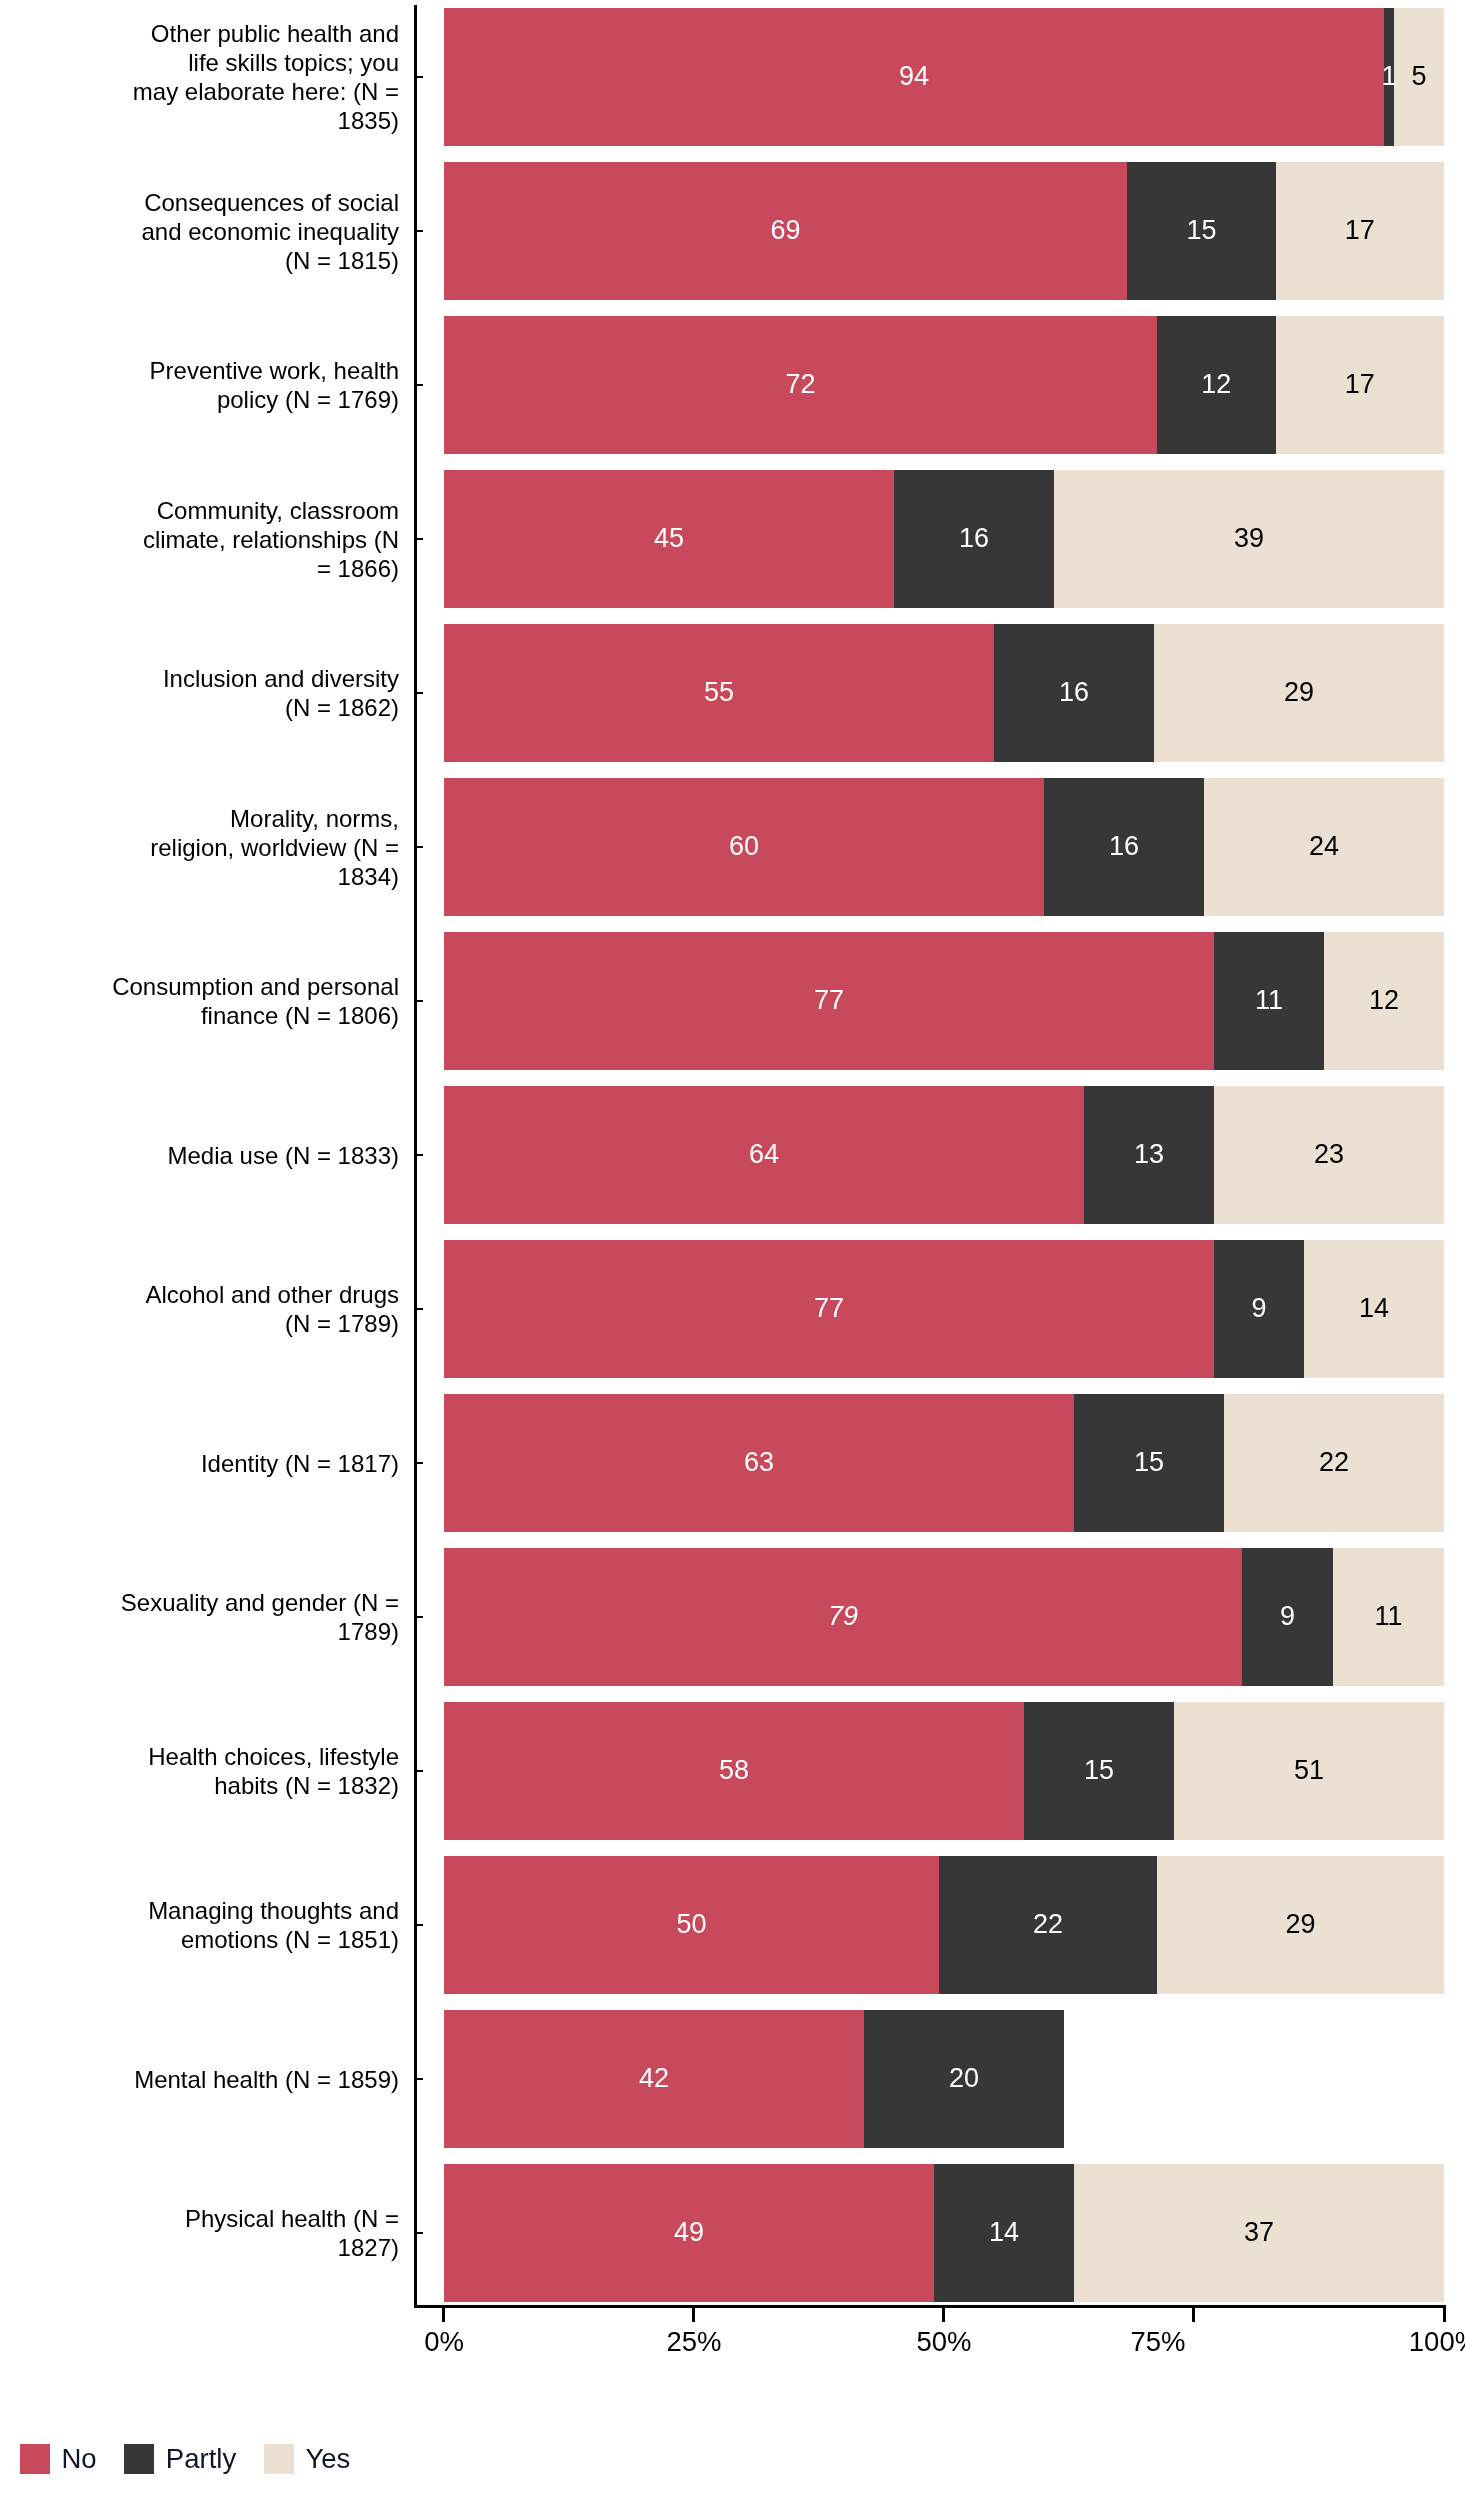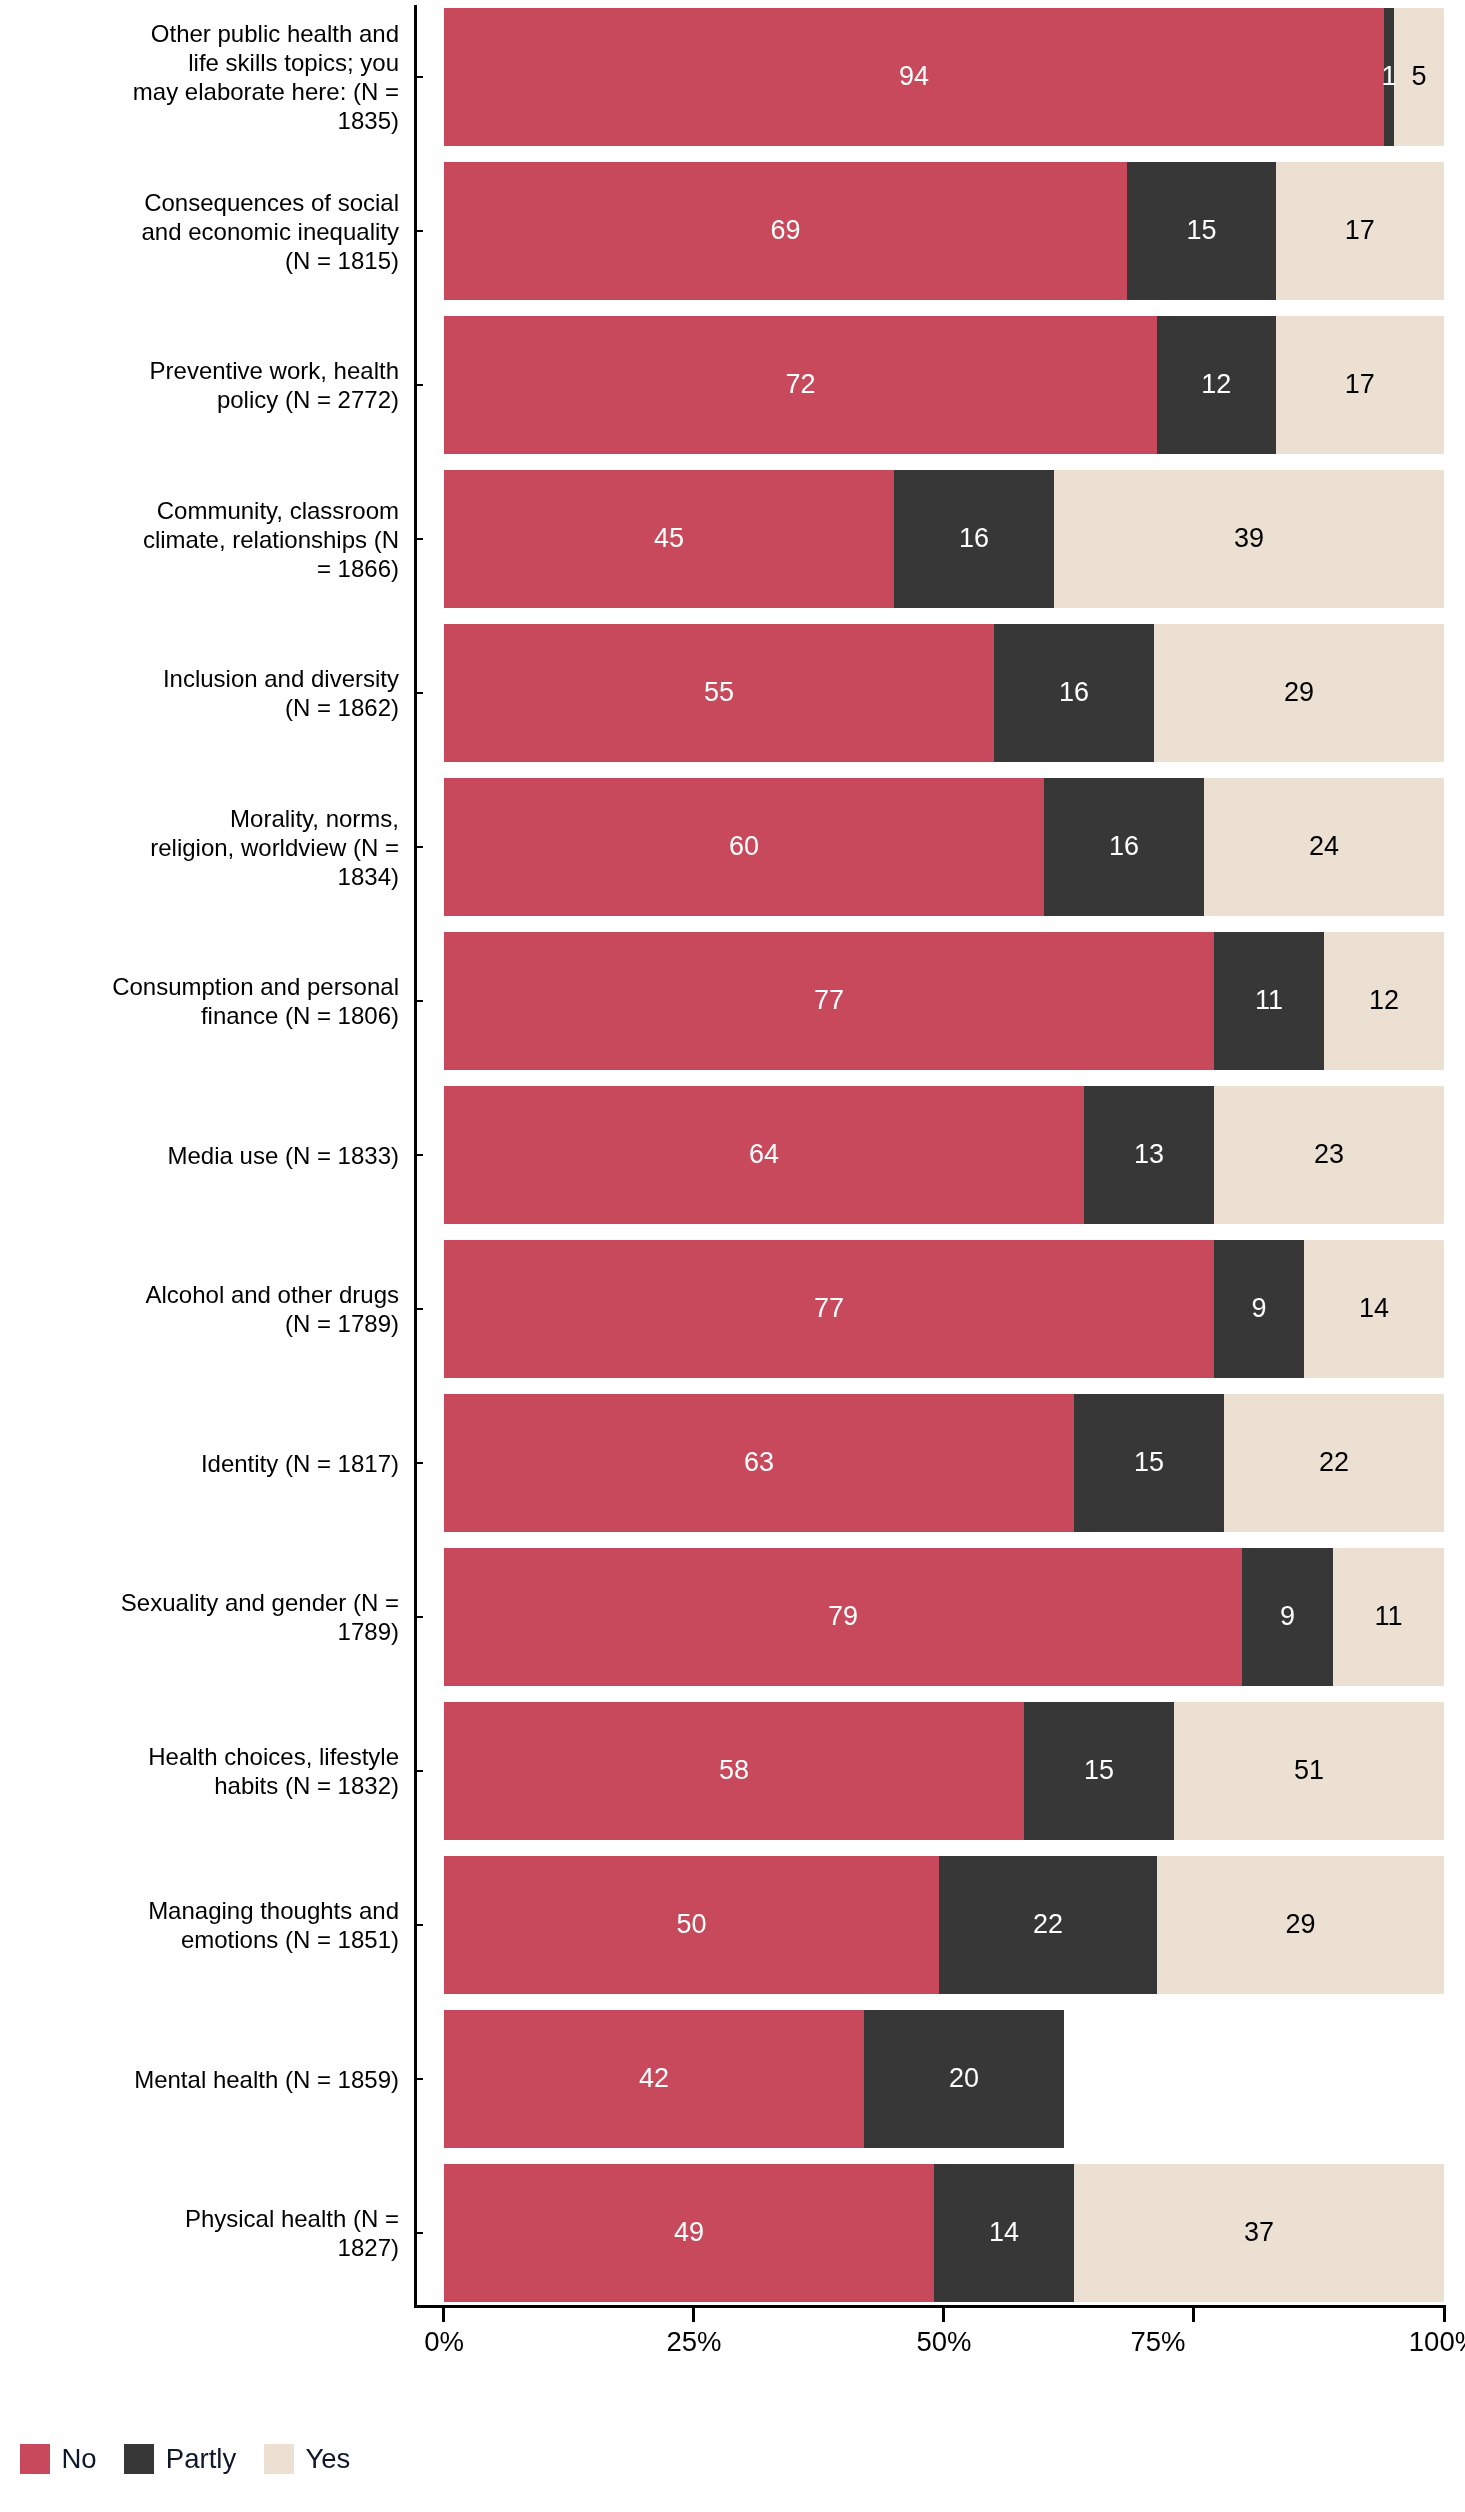--- a/index.html
+++ b/index.html
@@ -102,21 +102,21 @@
           <div class="seg seg-partly" style="width: 14.8515%;">
             <span class="seg-val">15</span>
           </div>
           <div class="seg seg-yes" style="width: 16.8317%;">
             <span class="seg-val">17</span>
           </div>
         </div>
       </div>
       <div class="row">
         <div class="cat-label">Preventive work, health
-policy (N = 2772)</div>
+policy (N = 1769)</div>
         <div class="tick-mark"></div>
         <div class="bar">
           <div class="seg seg-no" style="width: 71.2871%;">
             <span class="seg-val">72</span>
           </div>
           <div class="seg seg-partly" style="width: 11.8812%;">
             <span class="seg-val">12</span>
           </div>
           <div class="seg seg-yes" style="width: 16.8317%;">
             <span class="seg-val">17</span>
@@ -233,21 +233,21 @@
           <div class="seg seg-yes" style="width: 22%;">
             <span class="seg-val">22</span>
           </div>
         </div>
       </div>
       <div class="row">
         <div class="cat-label">Sexuality and gender (N =
 1789)</div>
         <div class="tick-mark"></div>
         <div class="bar">
-          <div class="seg seg-no" style="width: 79.798%;">
+          <div class="seg seg-no" style="width: 79.798%; font-style: italic;">
             <span class="seg-val">79</span>
           </div>
           <div class="seg seg-partly" style="width: 9.09091%;">
             <span class="seg-val">9</span>
           </div>
           <div class="seg seg-yes" style="width: 11.1111%;">
             <span class="seg-val">11</span>
           </div>
         </div>
       </div>

